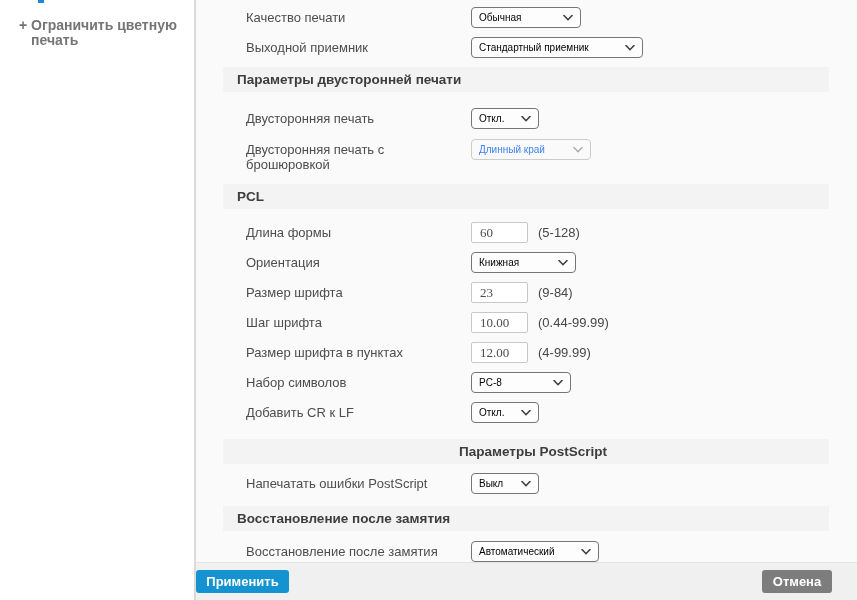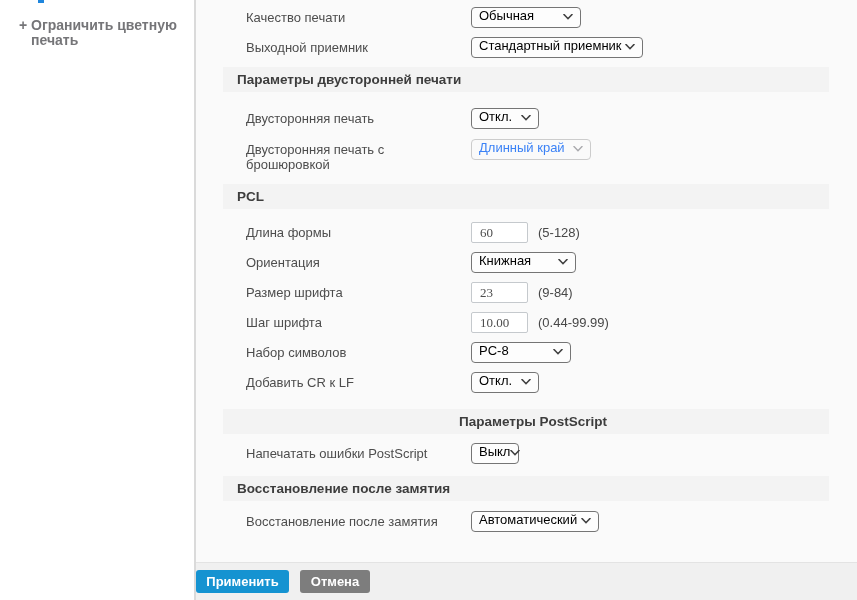--- a/index.html
+++ b/index.html
@@ -43,24 +43,24 @@
 
   .secbar{
     height:25px;margin-left:27px;width:606px;background:#f3f3f3;
     display:flex;align-items:center;box-sizing:border-box;padding-left:14px;
     margin-bottom:13px;
   }
   .secbar .sectitle{color:#3d3d3d;font-weight:bold;font-size:13.5px;}
 
   
   .sel{
-    display:inline-flex;justify-content:space-between;
+    display:inline-flex;align-items:center;justify-content:space-between;
     box-sizing:border-box;height:21px;
     border:1px solid #757575;border-radius:4px;background:#fdfdfd;
-    padding:0 7px 0 7px;font-size:13px;color:#000;cursor:default;
+    padding:0 7px 0 7px;font-size:10px;color:#000;cursor:default;
   }
   .sel .selval{white-space:nowrap;}
   .sel.disabled{border-color:#cccccc;background:#fafafa;color:#3b82f6;}
 
   
   .tinput{
     box-sizing:border-box;width:57px;height:21px;
     border:1px solid #c5c9cd;border-radius:2px;background:#ffffff;
     font-family:Liberation Serif, serif;
     font-size:13px;color:#4d4d4d;padding:0 4px 0 8px;outline:none;
@@ -71,21 +71,21 @@
   .mb10{margin-bottom:10px;} .mb12{margin-bottom:12px;} .mb16{margin-bottom:16px;}
   .row.tall{min-height:32px;}
   .bar-pcl{margin-bottom:13px;}
   .bar-ps{margin-bottom:9px;justify-content:center;}
   .bar-jam{margin-bottom:10px;}
 
   
   .footer{
     position:absolute;left:0;right:0;bottom:0;height:38px;
     background:#f0f0f0;border-top:1px solid #e3e3e3;box-sizing:border-box;
-    display:flex;align-items:center;justify-content:flex-start;
+    display:flex;align-items:center;justify-content:space-between;
     padding-right:25px;gap:11px;
   }
   .btn{
     display:inline-flex;align-items:center;justify-content:center;
     height:23px;border:none;border-radius:3px;cursor:pointer;
     color:#ffffff;font-weight:bold;font-size:13px;
     font-family:"Liberation Sans","DejaVu Sans",sans-serif;
   }
   .btn-apply{background:#1593d1;width:93px;}
   .btn-cancel{background:#7d7d7d;width:70px;}
@@ -174,20 +174,25 @@
       <input class="tinput" type="text" value="23" style="">
       <span class="hint">(9-84)</span>
     </div>
 
     <div class="row">
       <div class="flabel">Шаг шрифта</div>
       <input class="tinput" type="text" value="10.00" style="">
       <span class="hint">(0.44-99.99)</span>
     </div>
 
+    <div class="row">
+      <div class="flabel">Размер шрифта в пунктах</div>
+      <input class="tinput" type="text" value="12.00" style="">
+      <span class="hint">(4-99.99)</span>
+    </div>
 
     <div class="row">
       <div class="flabel">Набор символов</div>
       <div class="sel" style="width:100px">
         <span class="selval">PC-8</span>
         <span><svg width="10" height="6" viewBox="0 0 10 6">
               <path d="M1 0.5 L5 4.7 L9 0.5" fill="none" stroke="#404040" stroke-width="1.6" stroke-linecap="round"></path>
             </svg></span>
       </div>
     </div>
@@ -201,21 +206,21 @@
             </svg></span>
       </div>
     </div>
 
     <div class="secbar bar-ps">
       <span class="sectitle">Параметры PostScript</span>
     </div>
 
     <div class="row mb12">
       <div class="flabel">Напечатать ошибки PostScript</div>
-      <div class="sel" style="width:48px">
+      <div class="sel" style="width:68px">
         <span class="selval">Выкл</span>
         <span><svg width="10" height="6" viewBox="0 0 10 6">
               <path d="M1 0.5 L5 4.7 L9 0.5" fill="none" stroke="#404040" stroke-width="1.6" stroke-linecap="round"></path>
             </svg></span>
       </div>
     </div>
 
     <div class="secbar bar-jam">
       <span class="sectitle">Восстановление после замятия</span>
     </div>

